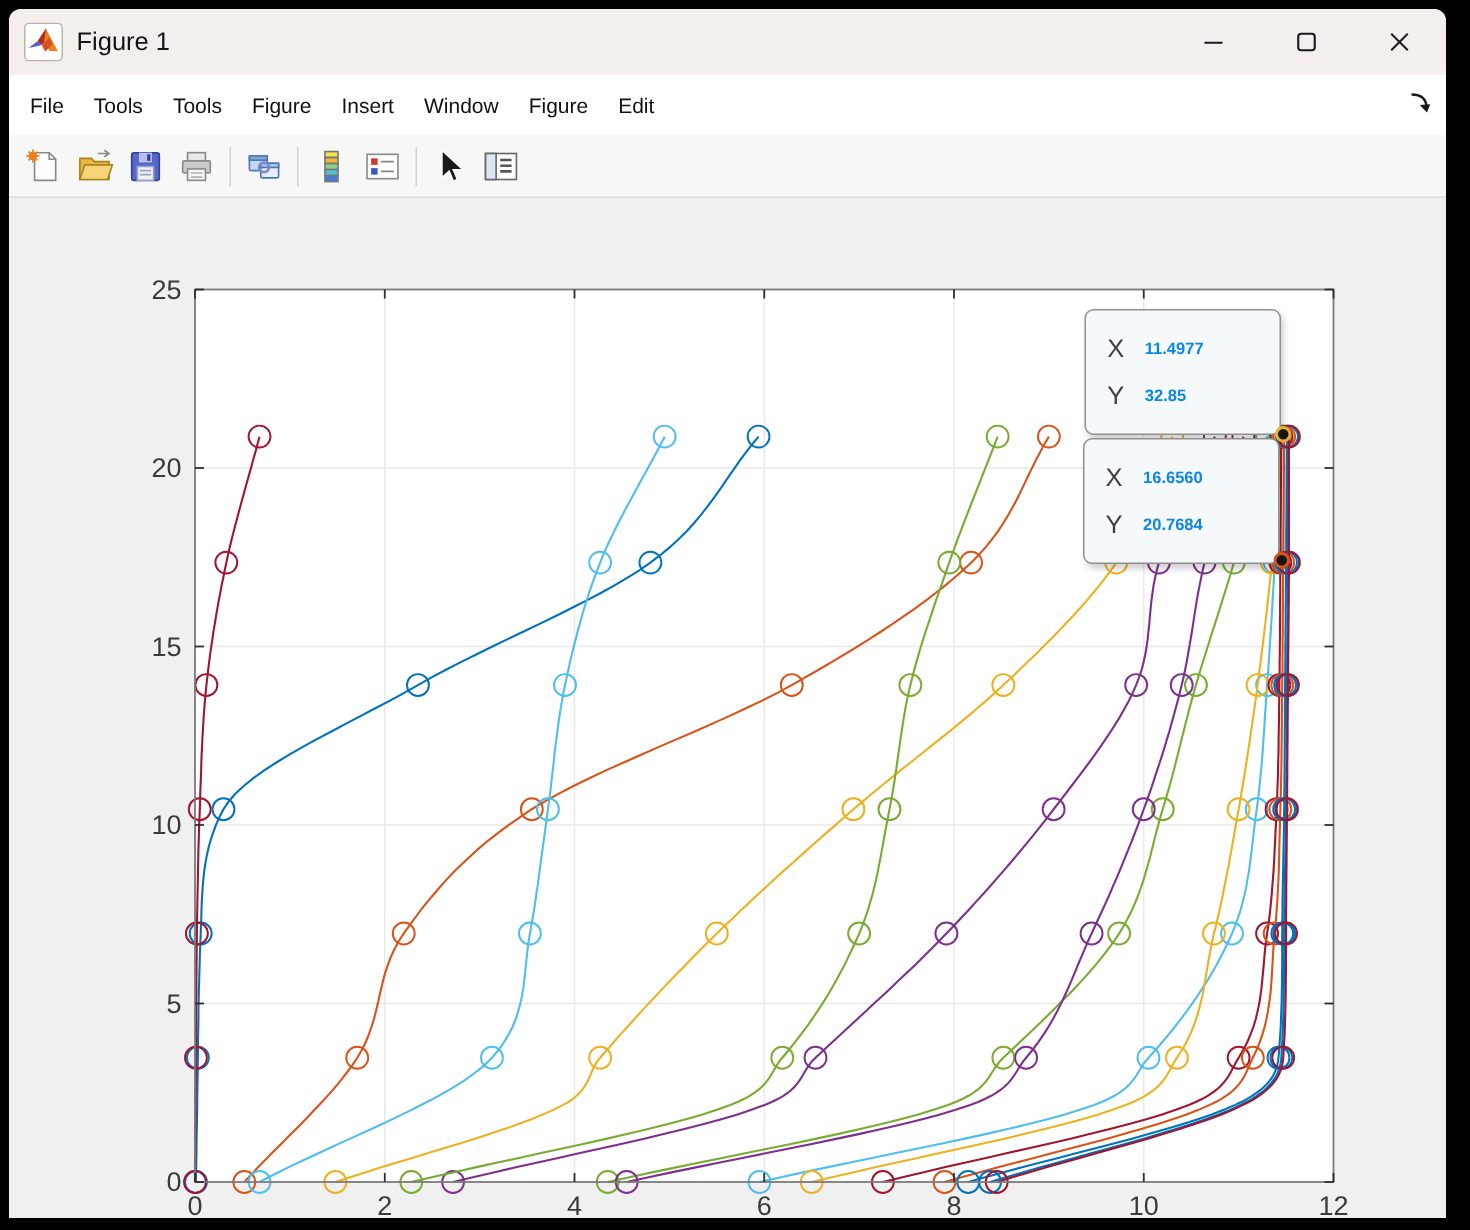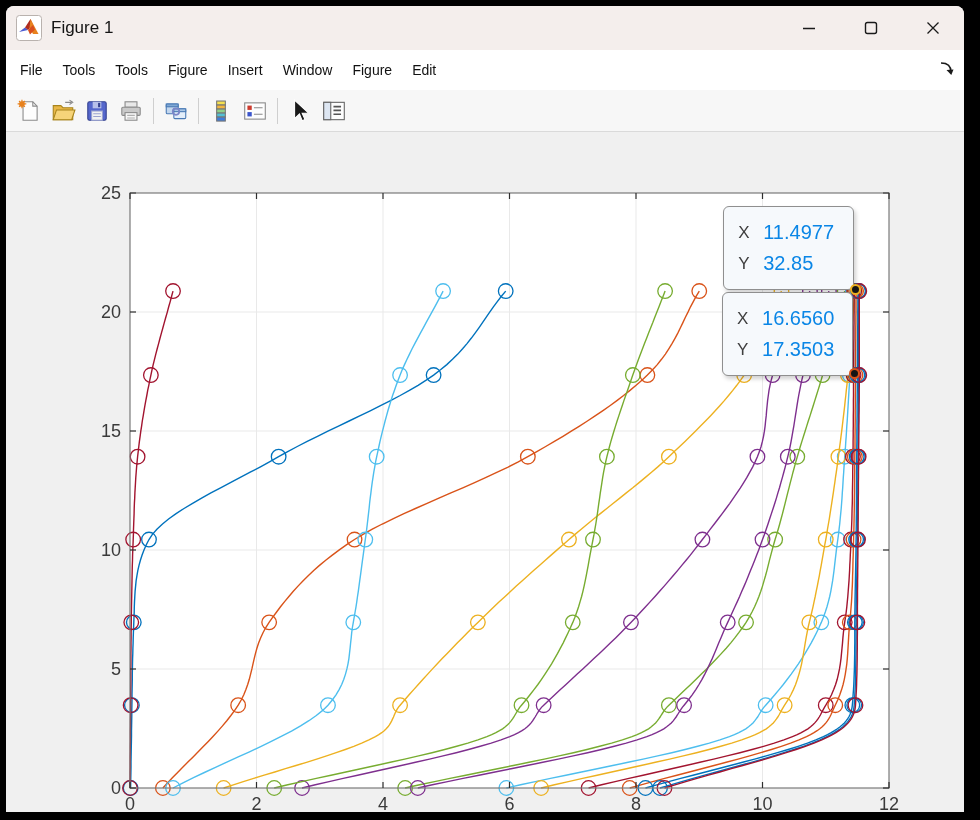--- a/index.html
+++ b/index.html
@@ -23,21 +23,21 @@
   .tbtn{width:34px;height:32px;display:flex;align-items:center;justify-content:center;border-radius:3px;}
   .tsep{width:1px;height:26px;background:#cfcfcf;margin:0 5px;}
   
   #canvas{position:absolute;left:0;top:126px;width:958px;height:680px;background:#f0f0f0;overflow:hidden;}
   #plot-svg{position:absolute;left:0;top:0;}
   
   .datatip{position:absolute;width:131px;background:#f6f9fc;border:1px solid #8f8f8f;border-radius:6px;
            box-shadow:2px 3px 4px rgba(0,0,0,0.18);z-index:5;padding:10px 0 0 14px;}
   .dt-row{height:31px;display:flex;align-items:center;}
   .dt-label{font-size:17px;color:#3f3f3f;width:25px;}
-  .dt-value{font-size:20px;font-weight:normal;color:#0a86e6;}
+  .dt-value{font-size:11px;font-weight:bold;color:#0a86e6;}
   .dt-dot{position:absolute;width:11px;height:11px;border-radius:50%;background:#151515;z-index:6;}
 </style>
 </head>
 <body>
 
 <div id="stage">
   <div id="win">
 
     <div id="titlebar">
       <svg id="appicon" viewBox="0 0 26 26">
@@ -356,20 +356,20 @@
           </div>
         </div>
         <div class="dt-dot" style="left: 843.73px; top: 151.556px; border: 2px solid rgb(237, 177, 32);"></div>
         <div class="datatip" style="left: 716.053px; top: 160.063px; height: 84px;">
           <div class="dt-row">
             <span class="dt-label">X</span>
             <span class="dt-value">16.6560</span>
           </div>
           <div class="dt-row">
             <span class="dt-label">Y</span>
-            <span class="dt-value">17.3503</span>
+            <span class="dt-value">20.7684</span>
           </div>
         </div>
         <div class="dt-dot" style="left: 842.553px; top: 235.563px; border: 2px solid rgb(217, 83, 25);"></div>
       </div>
 
   </div>
 </div>
 
 </body></html>

